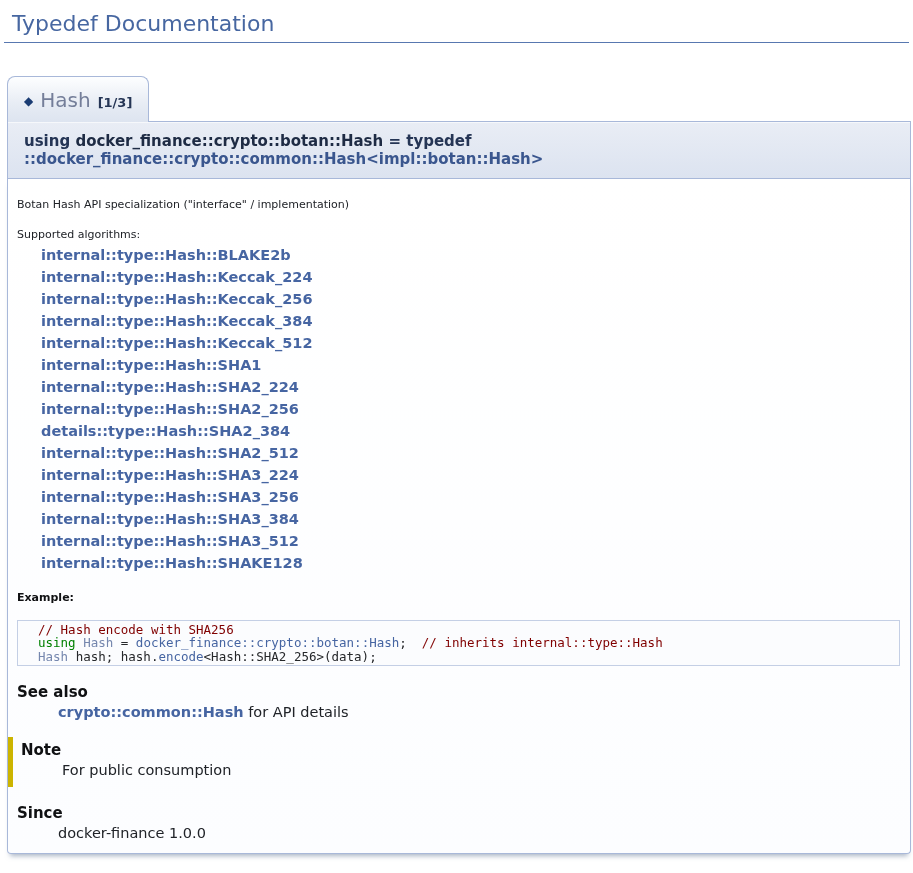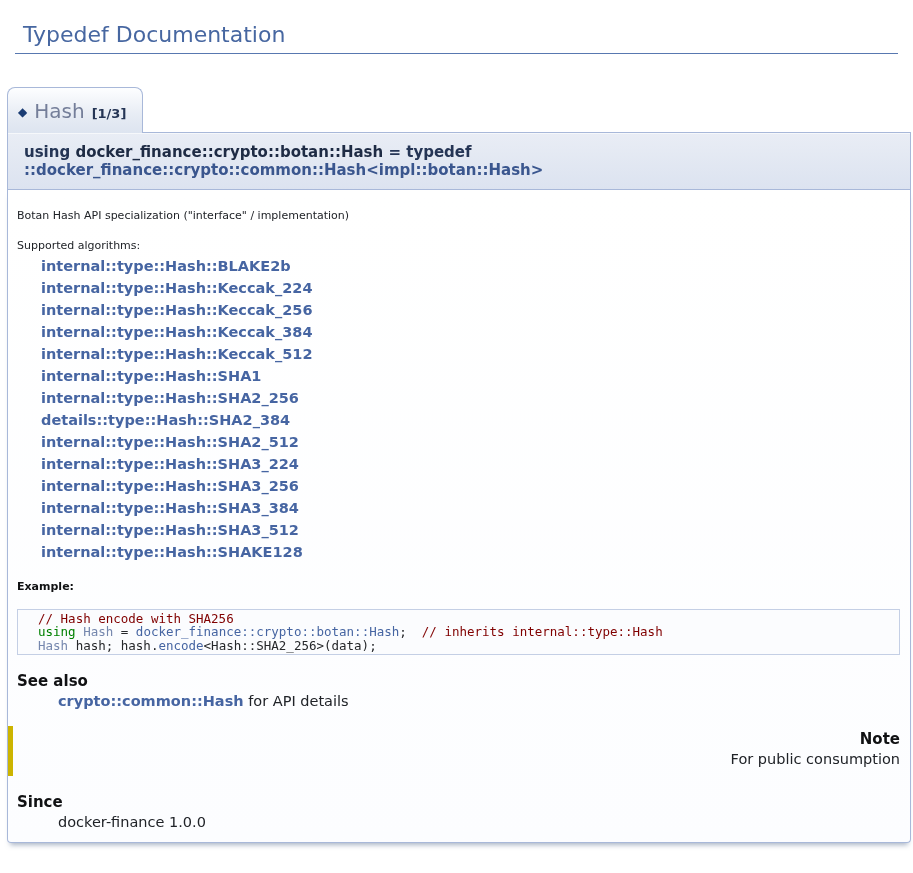--- a/index.html
+++ b/index.html
@@ -3,29 +3,29 @@
 <meta charset="utf-8">
 <style>
   html,body{margin:0;padding:0;background:#ffffff;}
   body{
     width:913px;height:873px;overflow:hidden;
     font-family:"DejaVu Sans","Liberation Sans",sans-serif;
     color:#202328;
   }
   
   .groupheader{
-    margin:15px;padding:7px 0 6px 8px;
+    margin:4px;padding:7px 0 6px 8px;
     font-size:22px;font-weight:normal;
     color:#4767A1;
     border-bottom:1px solid #5878B0;
   }
   
   .memitem{margin:33px 2px 0 7px;}
   .memtitle{
-    display:inline-block;margin:0 0 -1px 0;padding:8px 16px 9px 10px;
+    display:inline-block;margin:0 0 -1px 0;padding:8px 16px 9px 16px;
     background:linear-gradient(to bottom,#FDFEFF 0%,#E7ECF4 60%,#DDE4F0 100%);
     border:1px solid #A8B8D9;border-bottom:none;
     border-radius:8px 8px 0 0;
     font-weight:normal;position:relative;
   }
   .permalink{
     font-size:12px;color:#1A3C73;margin-right:7px;vertical-align:2px;
     text-decoration:none;cursor:pointer;
   }
   .memtitle-name{font-size:20px;color:#747E99;}
@@ -68,21 +68,21 @@
   .code-line{white-space:pre;}
   .code-comment{color:#800000;}
   .code-keyword{color:#008000;}
   .code-link{color:#4665A2;text-decoration:none;cursor:pointer;}
   .code-ref{color:#7587AE;text-decoration:none;cursor:pointer;}
   
   dl.section{margin:17px 0 0;padding:0;}
   dl.section dt{font-weight:bold;font-size:15px;color:#101113;}
   dl.section dd{margin:3px 0 0 41px;font-size:14.5px;white-space:pre-wrap;}
   dd .doc-link{font-weight:bold;color:#4665A2;text-decoration:none;cursor:pointer;}
-  dl.note{margin-left:-9px;padding:4px 0 9px 8px;border-left:5px solid #CCB400;text-align:right;}
+  dl.note{margin-left:-9px;padding:4px 0 9px 8px;border-left:5px solid #CCB400;}
 </style>
 </head>
 <body>
 
 <div class="page">
 
   <h1 class="groupheader">Typedef Documentation</h1>
 
   <div class="memitem">
 
@@ -96,20 +96,21 @@
 
       <p>Supported algorithms:</p>
 
       <div class="algo-list" id="algo-list">
           <a class="algo-link">internal::type::Hash::BLAKE2b</a>
           <a class="algo-link">internal::type::Hash::Keccak_224</a>
           <a class="algo-link">internal::type::Hash::Keccak_256</a>
           <a class="algo-link">internal::type::Hash::Keccak_384</a>
           <a class="algo-link">internal::type::Hash::Keccak_512</a>
           <a class="algo-link">internal::type::Hash::SHA1</a>
+          <a class="algo-link">internal::type::Hash::SHA2_224</a>
           <a class="algo-link">internal::type::Hash::SHA2_256</a>
           <a class="algo-link">details::type::Hash::SHA2_384</a>
           <a class="algo-link">internal::type::Hash::SHA2_512</a>
           <a class="algo-link">internal::type::Hash::SHA3_224</a>
           <a class="algo-link">internal::type::Hash::SHA3_256</a>
           <a class="algo-link">internal::type::Hash::SHA3_384</a>
           <a class="algo-link">internal::type::Hash::SHA3_512</a>
           <a class="algo-link">internal::type::Hash::SHAKE128</a>
         </div>
 

